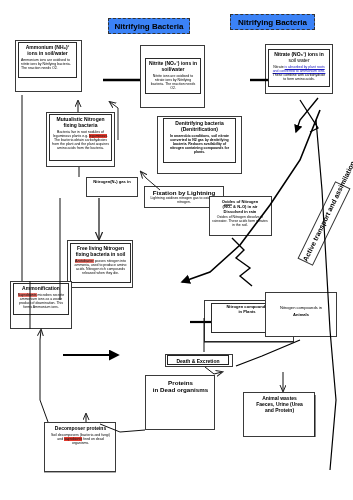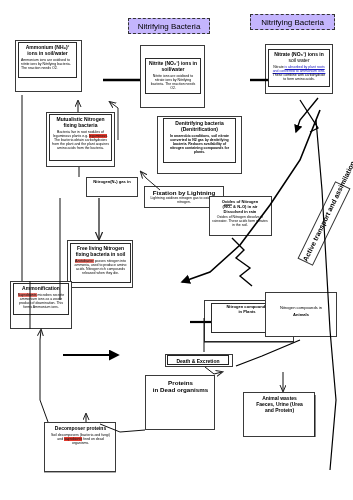--- a/index.html
+++ b/index.html
@@ -6,22 +6,22 @@
   body{width:353px;height:500px;position:relative;overflow:hidden;
        font-family:"Liberation Sans", sans-serif;color:#000;}
   .stage{position:absolute;left:0;top:0;width:353px;height:500px;}
 
   
   .box{position:absolute;box-sizing:border-box;border:1px solid #3a3a3a;background:#fff;}
   .inner{position:absolute;box-sizing:border-box;border:1px solid #2b2b2b;background:#fff;
          text-align:center;overflow:hidden;}
   .ttl{font-weight:bold;display:block;}
   .sub{display:block;}
-  .dashed{position:absolute;box-sizing:border-box;border:1px dashed #333;background:#c4b5fd;
-          text-align:center;font-weight:normal;margin-left:20px;}
+  .dashed{position:absolute;box-sizing:border-box;border:1px dashed #333;background:#3b82f6;
+          text-align:center;font-weight:bold;}
 
   
   .t7{font-size:6.2px;line-height:7px;}
   .t6{font-size:5px;line-height:5.8px;}
   .t5{font-size:4.1px;line-height:4.9px;}
   .t4{font-size:3.5px;line-height:4.2px;}
   .t9{font-size:8px;line-height:9px;}
   .t8{font-size:7px;line-height:8px;}
 
   .u{ text-decoration:underline; }

